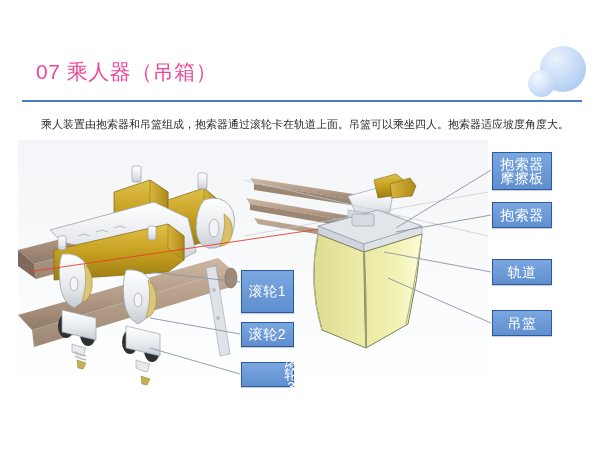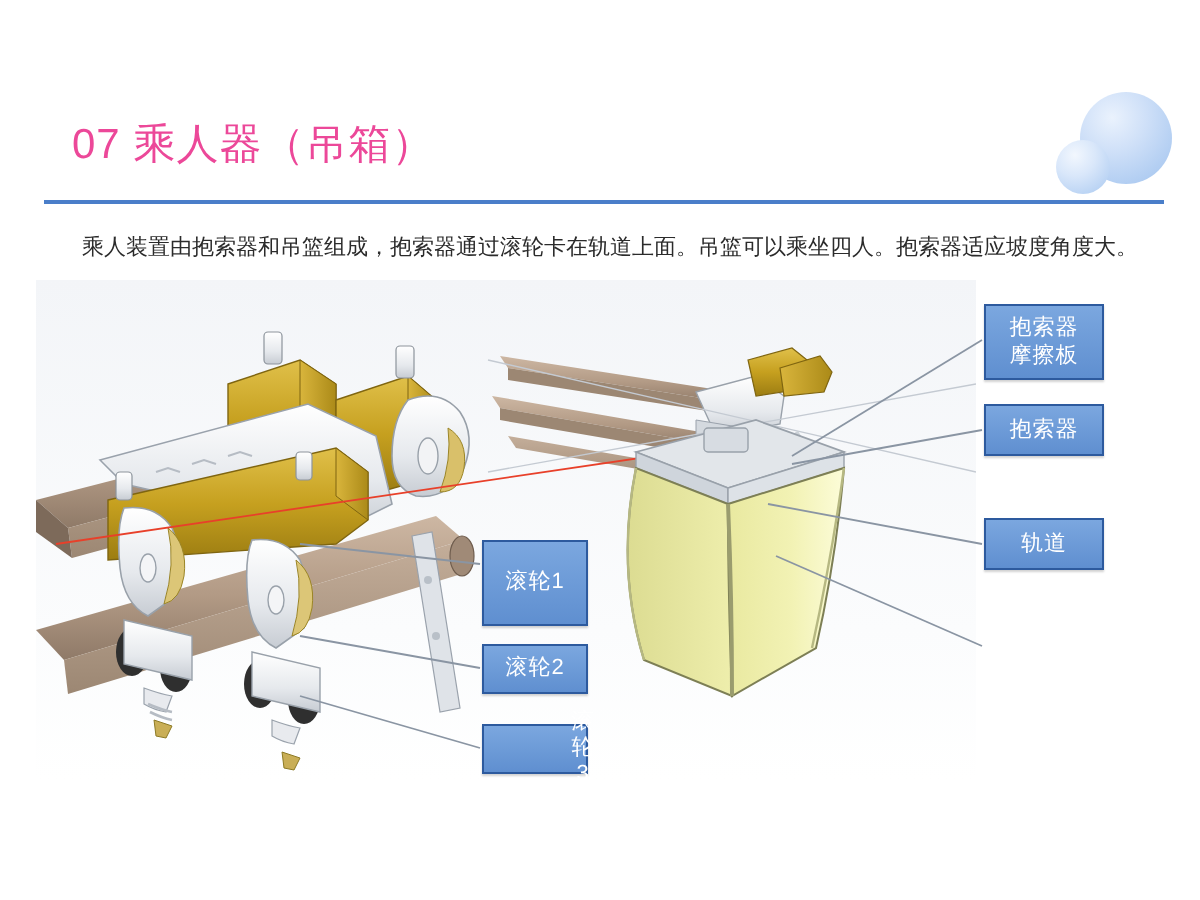--- a/index.html
+++ b/index.html
@@ -36,21 +36,21 @@
 
   
   .stage{position:absolute;left:18px;top:140px;width:470px;height:255px;}
   .stage svg{display:block;}
 
   
   .label{
     position:absolute;box-sizing:border-box;
     background:linear-gradient(180deg,#7ba7df 0%,#5f8fd0 100%);
     border:1px solid #2d5a9e;
-    color:#ffffff;font-size:11px;line-height:13px;
+    color:#ffffff;font-size:14px;line-height:13px;
     display:flex;align-items:center;justify-content:center;
     text-align:center;letter-spacing:.5px;
     box-shadow:0 1px 1px rgba(0,0,0,.18);
   }
   .label.two-line{line-height:14px;padding:2px 0;}
 </style>
 </head>
 <body>
 
 <div class="slide">
@@ -241,20 +241,23 @@
   </div>
 
   <div class="label" style="left:492px;top:202px;width:60px;height:26px;">
     <span>抱索器</span>
   </div>
 
   <div class="label" style="left:492px;top:259px;width:60px;height:26px;">
     <span>轨道</span>
   </div>
 
+  <div class="label" style="left:492px;top:310px;width:60px;height:26px;">
+    <span>吊篮</span>
+  </div>
 
   <div class="label" style="left:241px;top:270px;width:53px;height:43px;">
     <span>滚轮1</span>
   </div>
 
   <div class="label" style="left:241px;top:322px;width:53px;height:25px;">
     <span>滚轮2</span>
   </div>
 
   <div class="label" style="left:241px;top:362px;width:53px;height:25px;padding-left:48px;">

